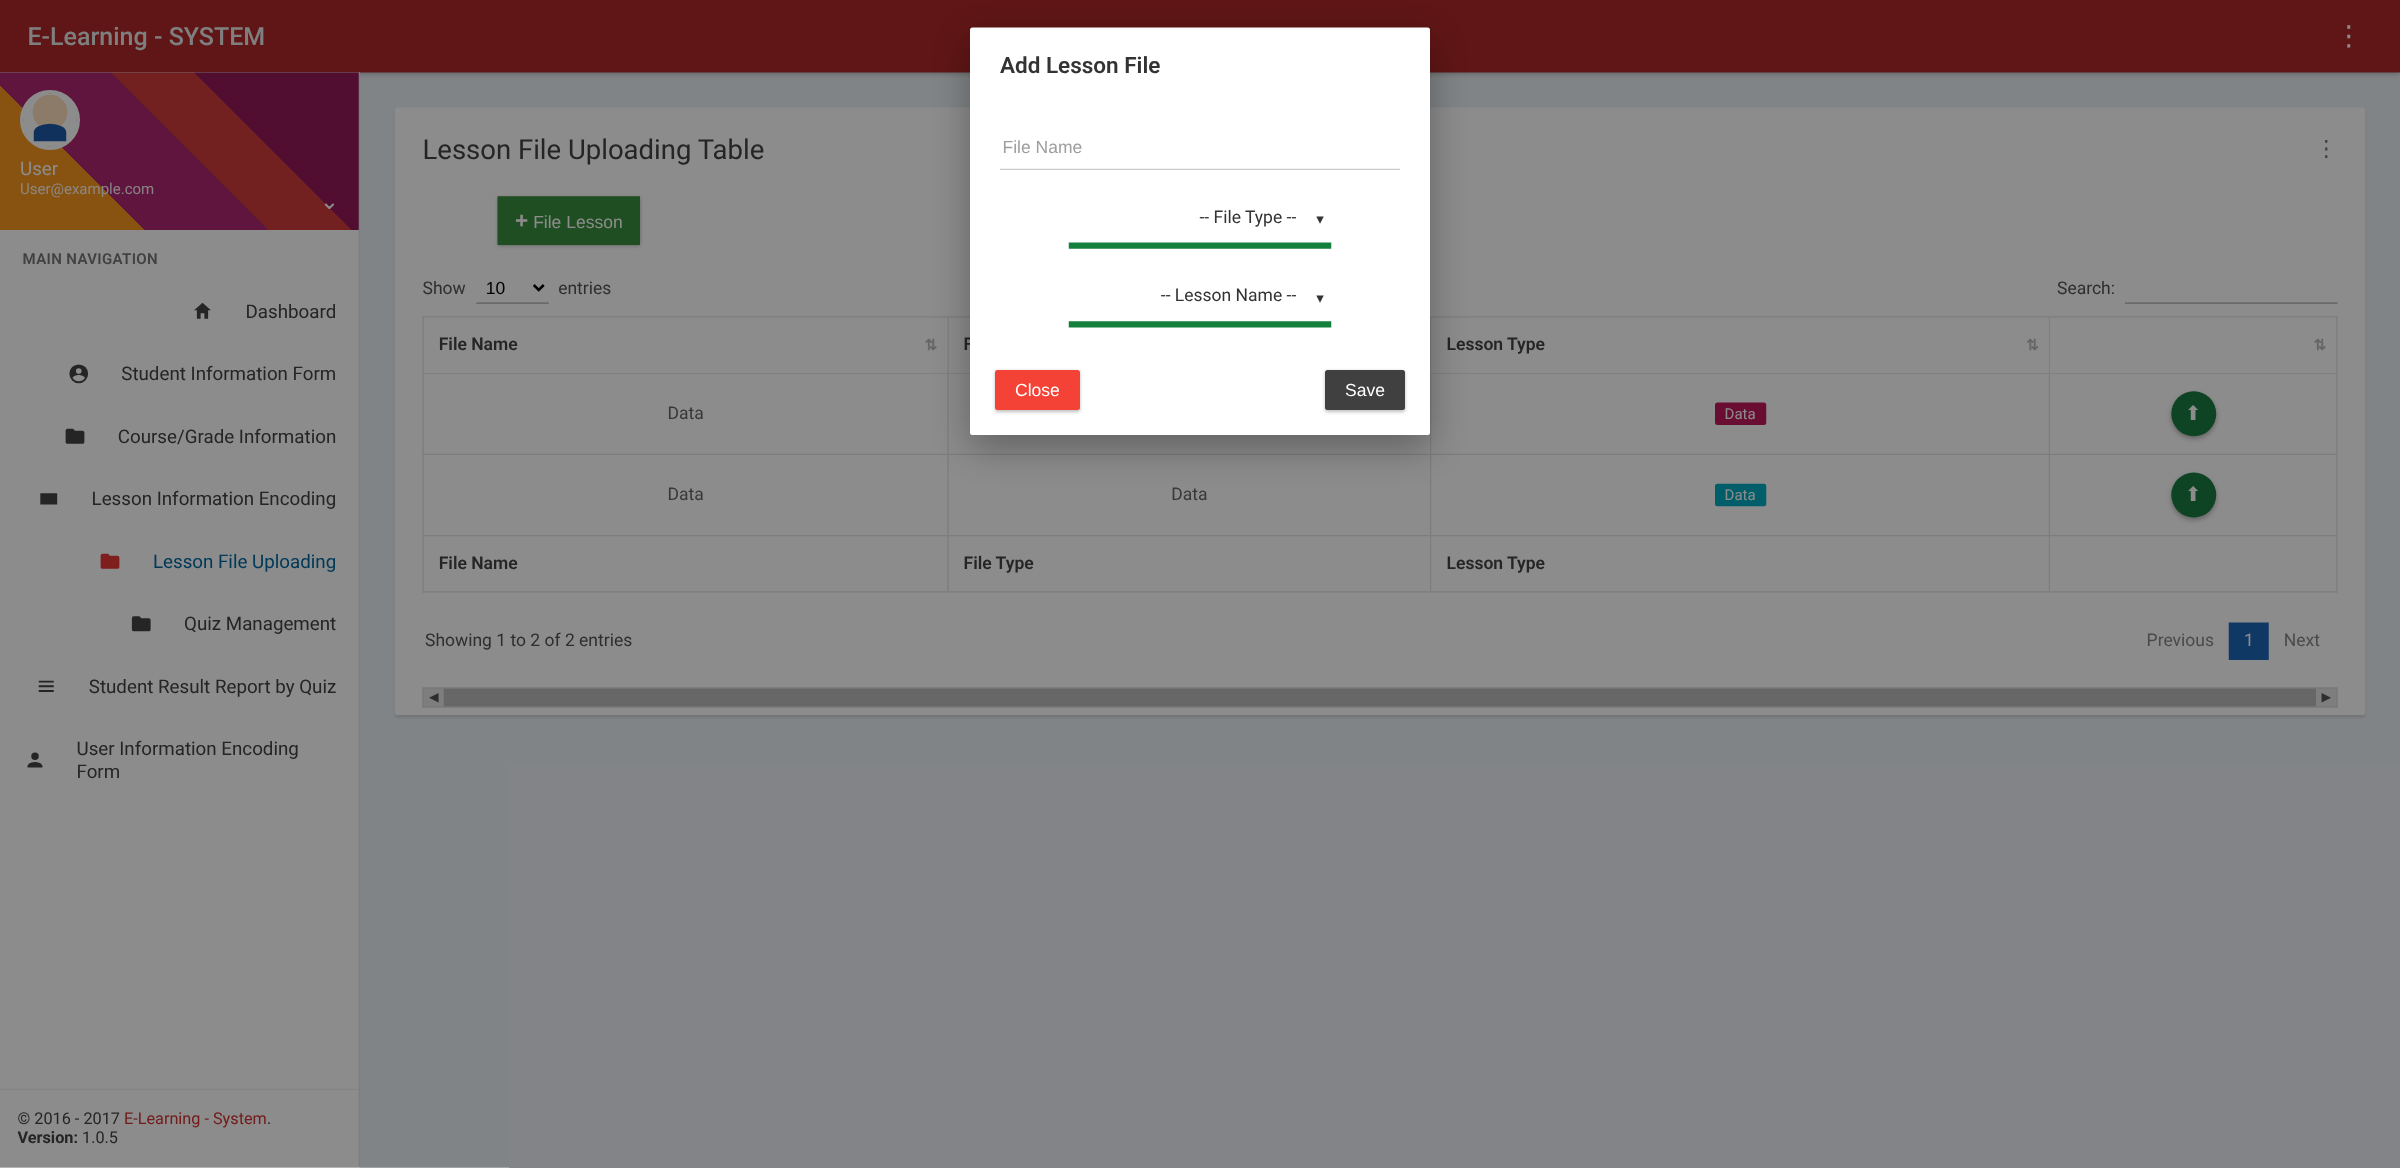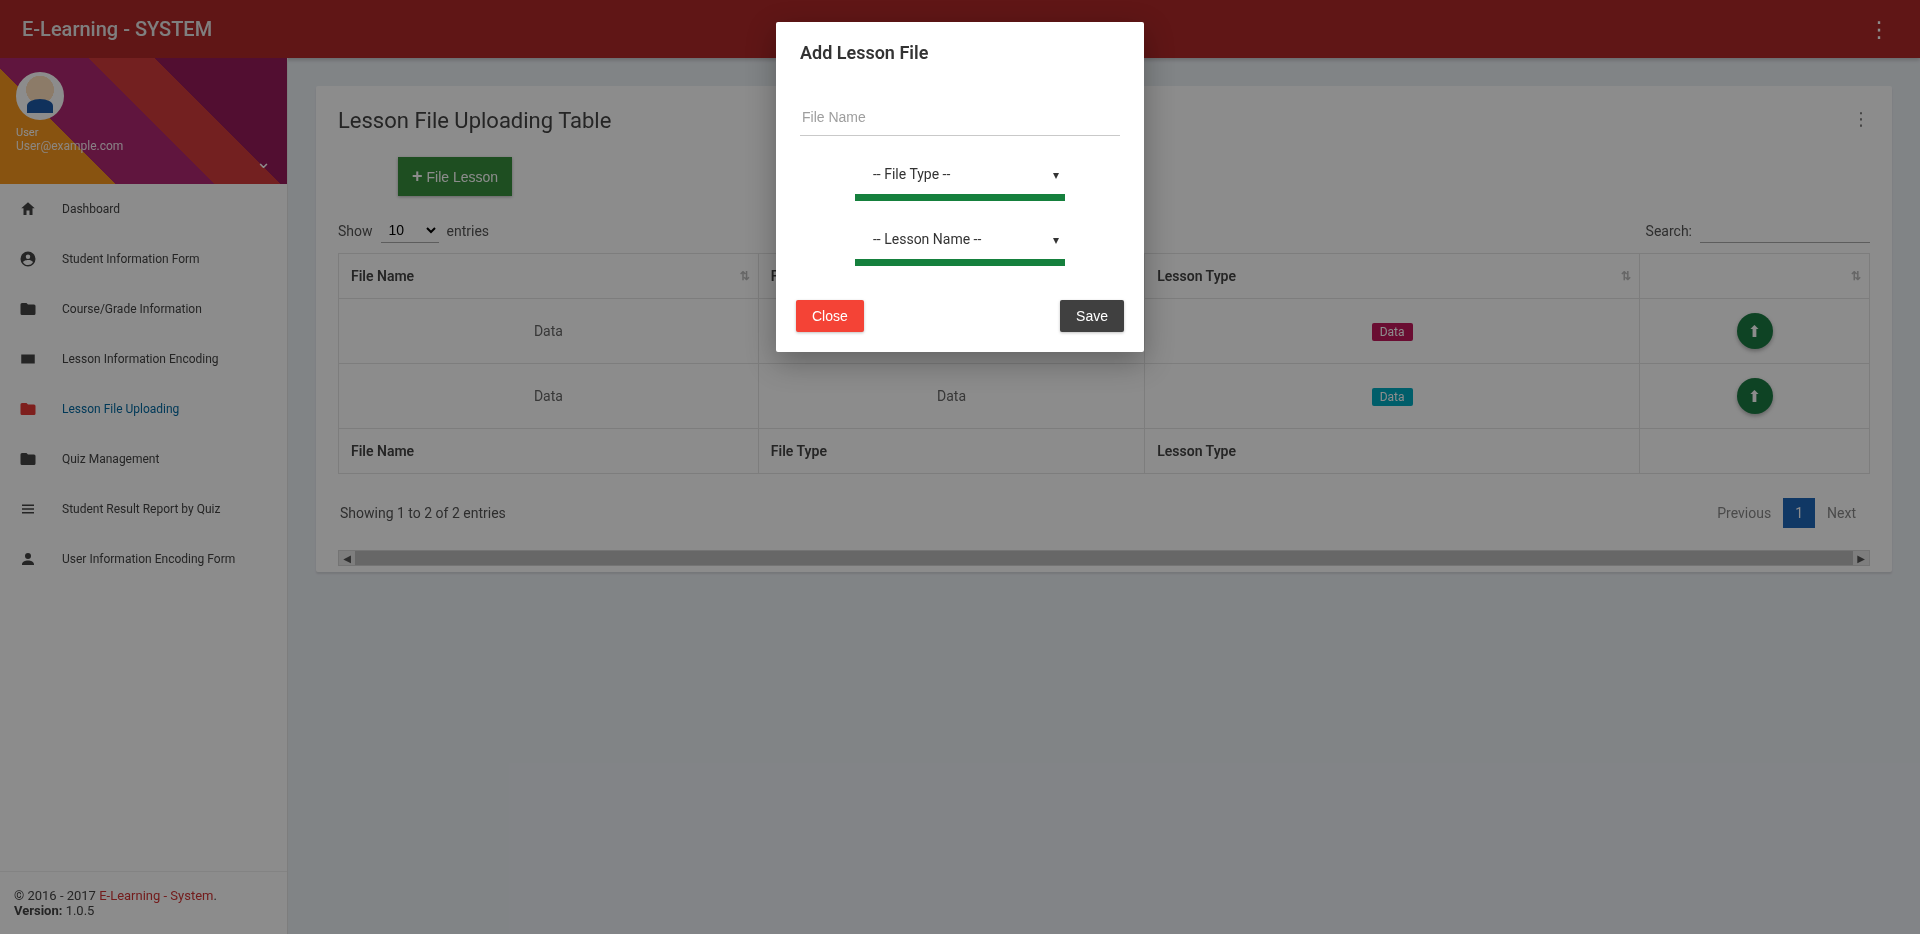--- a/index.html
+++ b/index.html
@@ -42,28 +42,29 @@
   padding: 14px 16px;
 }
 .avatar {
   width: 48px; height: 48px; border-radius: 50%;
   background: radial-gradient(circle at 50% 35%, #ffe0bd 40%, #fff 41%);
   border: 3px solid #fff;
   margin-bottom: 6px;
   position: relative;
 }
 .avatar::after { content:""; position:absolute; left:8px; right:8px; bottom:4px; height:14px; background:#1e5aa8; border-radius:50% 50% 0 0;}
-.user-name { font-size:11px; }
+.user-name { font-size:15px; }
 .user-email { font-size:12px; opacity:0.9; }
 .sidebar-hero .chev { position:absolute; right:16px; bottom:12px; font-size:18px; color:#fff; }
 .nav-title { font-size:12px; color:#777; padding: 16px 18px 10px; font-weight:600; letter-spacing:.3px; }
 .nav-item {
   display:flex; align-items:center; gap: 24px;
   padding: 16px 18px; color:#444; cursor:pointer;
-  font-size:12px;
+  font-size:15px;
+  justify-content:flex-end;
 }
 .nav-item.active { color:#0369a1; }
 .nav-item .icon { width:20px; display:flex; justify-content:center; color:#444; }
 .nav-item.active .icon { color:#e53935; }
 .sidebar-footer {
   margin-top:auto; padding: 16px 14px; font-size:13px; color:#444;
   border-top:1px solid #eee;
 }
 .sidebar-footer a { color:#d13333; text-decoration:none; }
 .content { flex:1; padding: 28px; }
@@ -117,22 +118,22 @@
 .modal .m-head { padding: 20px 24px 14px; font-size:18px; font-weight:600; color:#333;}
 .modal .m-body { padding: 8px 24px 2px; }
 .field { margin: 16px 0 22px; }
 .field input[type=text] {
   width:100%; border:none; border-bottom:1px solid #c9c9c9; padding:8px 2px 10px;
   font-size:14px; color:#333;
 }
 .field input::placeholder { color:#9e9e9e;}
 .select {
   width:210px; margin:16px auto; display:block;
-  border:none; border-bottom:7px solid #15803d;
-  padding: 8px 28px 12px 18px; font-size:14px; position:relative; text-align:left;
+  border:none; border-bottom:5px solid #15803d;
+  padding: 8px 28px 12px 18px; font-size:14px; position:relative; text-align:right;
 }
 .select .car { position:absolute; right:6px; top:10px; font-size:12px;}
 .modal .m-foot { padding: 10px 20px 20px; display:flex;}
 .btn { border:none; padding:8px 16px; font-size:14px; cursor:pointer; border-radius:2px; box-shadow:0 1px 3px rgba(0,0,0,0.25);}
 .btn-red { background:#f44336; color:#fff;}
 .btn-green2 { background:#404040; color:#fff; margin-left:auto;}
 
 svg.i { width:18px; height:18px; fill:currentColor; }
 </style>
 </head>
@@ -145,20 +146,21 @@
 </div>
 
 <div class="shell">
   <aside class="sidebar">
     <div class="sidebar-hero">
       <div class="avatar"></div>
       <div class="user-name">User</div>
       <div class="user-email">User@example.com</div>
       <div class="chev">⌄</div>
     </div>
+    <div class="nav-title">MAIN NAVIGATION</div>
 
     <div class="nav-item">
       <span class="icon">
           <svg class="i" viewBox="0 0 24 24">
             <path d="M12 3l9 8h-3v9h-4v-6H10v6H6v-9H3z"></path>
           </svg>
         </span>
       <span>Dashboard</span>
     </div>
     <div class="nav-item">

